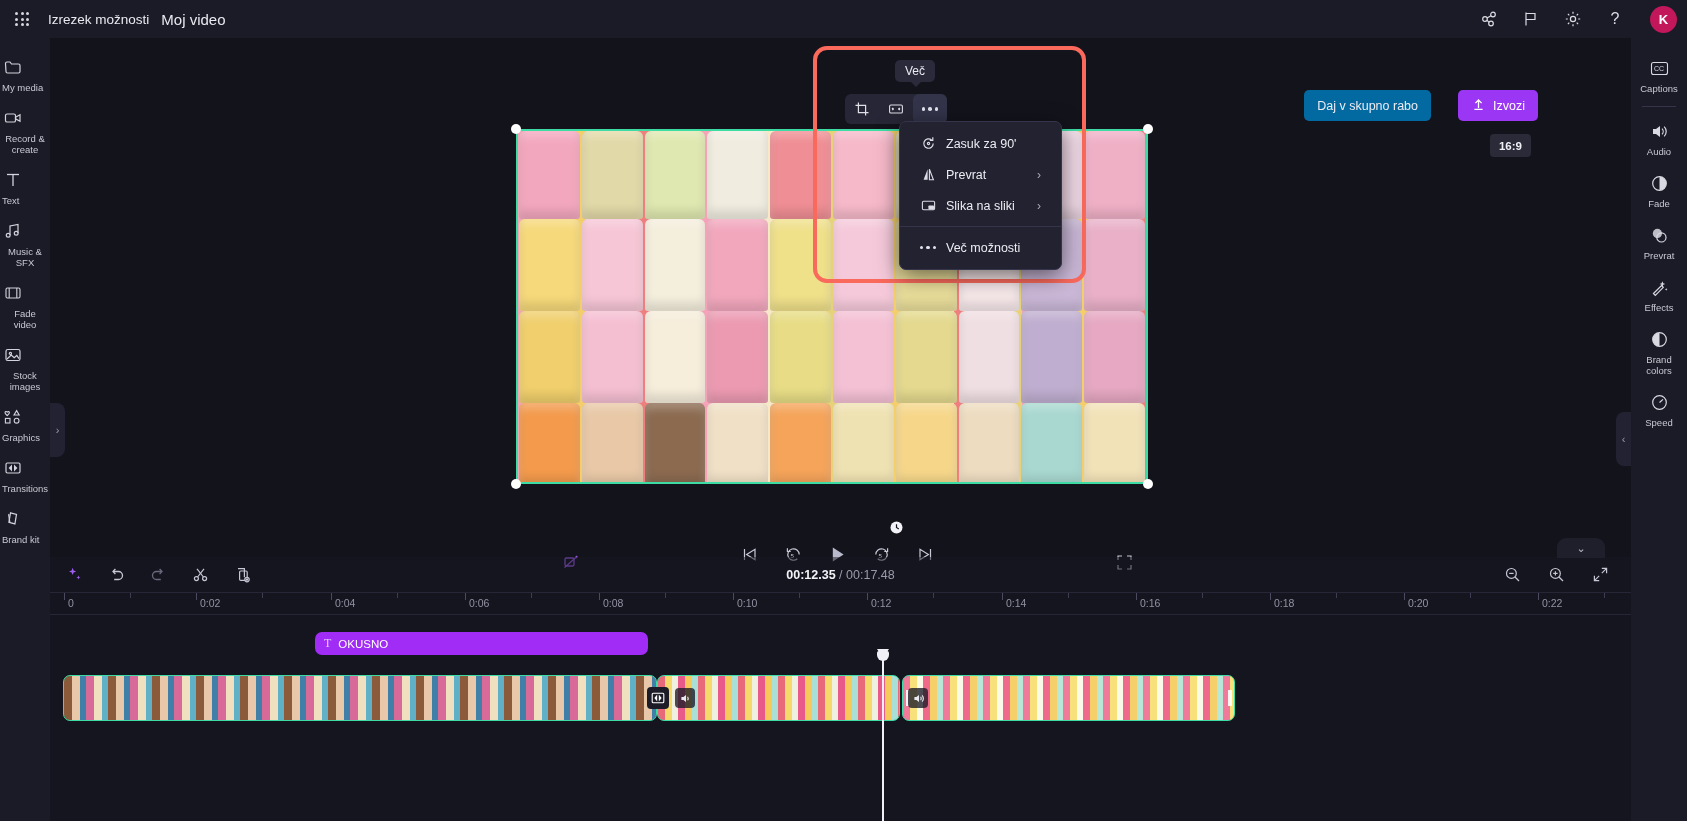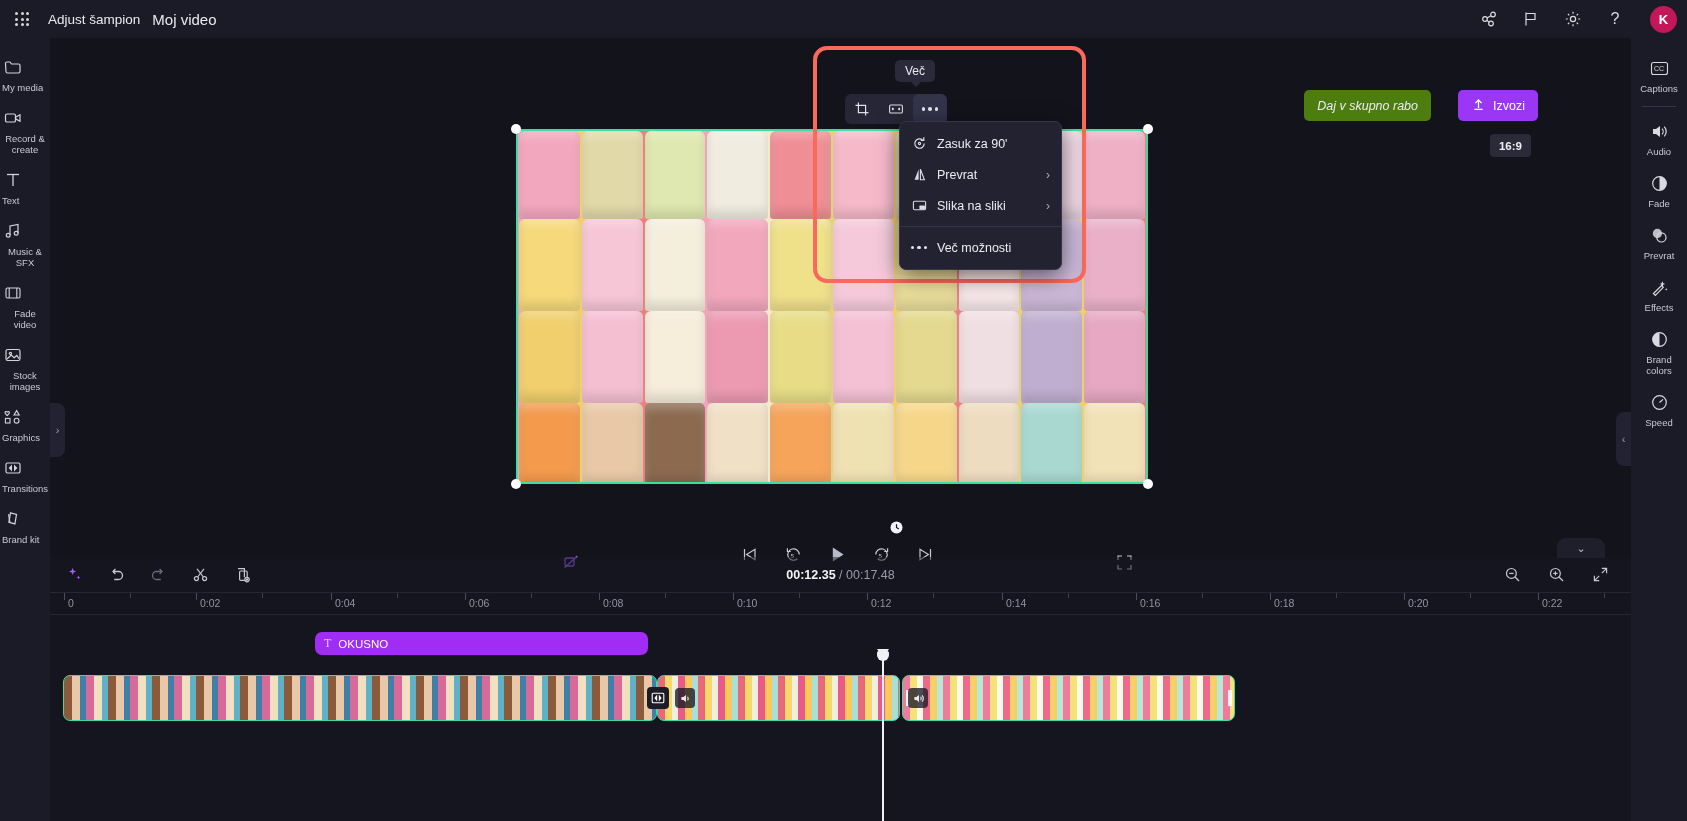--- a/index.html
+++ b/index.html
@@ -66,22 +66,22 @@
     background: #222232; border-radius: 8px 0 0 8px;
     display: flex; align-items: center; justify-content: center;
     color: #9b9baa; font-size: 11px; cursor: pointer; z-index: 6;
   }
 
   
   .stage { position: absolute; left: 50px; top: 38px; right: 56px; height: 520px; background: #13131c; }
 
   .share-btn {
     position: absolute; right: 200px; top: 52px; height: 31px; padding: 0 13px;
-    background: #4d7c0f; border-radius: 5px; color: #ececf2; font-size: 12.5px;
-    display: flex; align-items: center; cursor: pointer; white-space: nowrap; font-style: italic;
+    background: #0369a1; border-radius: 5px; color: #ececf2; font-size: 12.5px;
+    display: flex; align-items: center; cursor: pointer; white-space: nowrap;
   }
   .export-btn {
     position: absolute; right: 93px; top: 52px; height: 31px; padding: 0 13px;
     background: #9b36f5; border-radius: 5px; color: #fff; font-size: 12.5px;
     display: flex; align-items: center; gap: 7px; cursor: pointer;
   }
   .ratio-badge {
     position: absolute; right: 100px; top: 96px; height: 23px; padding: 0 9px;
     background: #2a2a38; border-radius: 4px; color: #f0f0f5;
     font-size: 11.5px; font-weight: bold; display: flex; align-items: center; cursor: pointer;
@@ -127,21 +127,21 @@
     border-top: 5px solid #2a2a3a;
   }
 
   .ctx-menu {
     position: absolute; left: 849px; top: 83px; width: 163px;
     background: #222230; border: 1px solid #34344a; border-radius: 7px;
     padding: 6px 0; z-index: 14; box-shadow: 0 6px 22px rgba(0,0,0,.55);
   }
   .ctx-item {
     height: 31px; display: flex; align-items: center; gap: 10px;
-    padding: 0 11px; font-size: 12.5px; color: #ececf3; cursor: pointer;
+    padding: 0 20px; font-size: 12.5px; color: #ececf3; cursor: pointer;
   }
   .ctx-ico { width: 16px; height: 16px; display: flex; align-items: center; justify-content: center; color: #dcdce6; flex: none; }
   .ctx-chev { margin-left: auto; color: #a9a9ba; font-size: 12px; }
   .ctx-sep { height: 1px; background: #34344a; margin: 5px 0; }
 
   .highlight-box {
     position: absolute; left: 763px; top: 8px; width: 273px; height: 237px;
     border: 4px solid #f9695c; border-radius: 14px; z-index: 11; pointer-events: none;
   }
 
@@ -245,21 +245,21 @@
           <i></i>
           <i></i>
           <i></i>
           <i></i>
           <i></i>
           <i></i>
           <i></i>
           <i></i>
       </div>
     </div>
-    <div class="proj-name">Adjust šampion</div>
+    <div class="proj-name">Izrezek možnosti</div>
     <div class="proj-sub">Moj video</div>
 
     <div class="topbar-right">
       <div class="tb-icon">
         <svg width="18" height="18" viewBox="0 0 18 18" fill="none" stroke="currentColor" stroke-width="1.2">
           <circle cx="13" cy="4.5" r="2.3"></circle>
             <circle cx="5" cy="9" r="2.3"></circle>
             <circle cx="11" cy="13.5" r="2.3"></circle>
           <line x1="7" y1="8" x2="11" y2="5.7"></line>
             <line x1="7" y1="10.2" x2="9" y2="12.4"></line>

